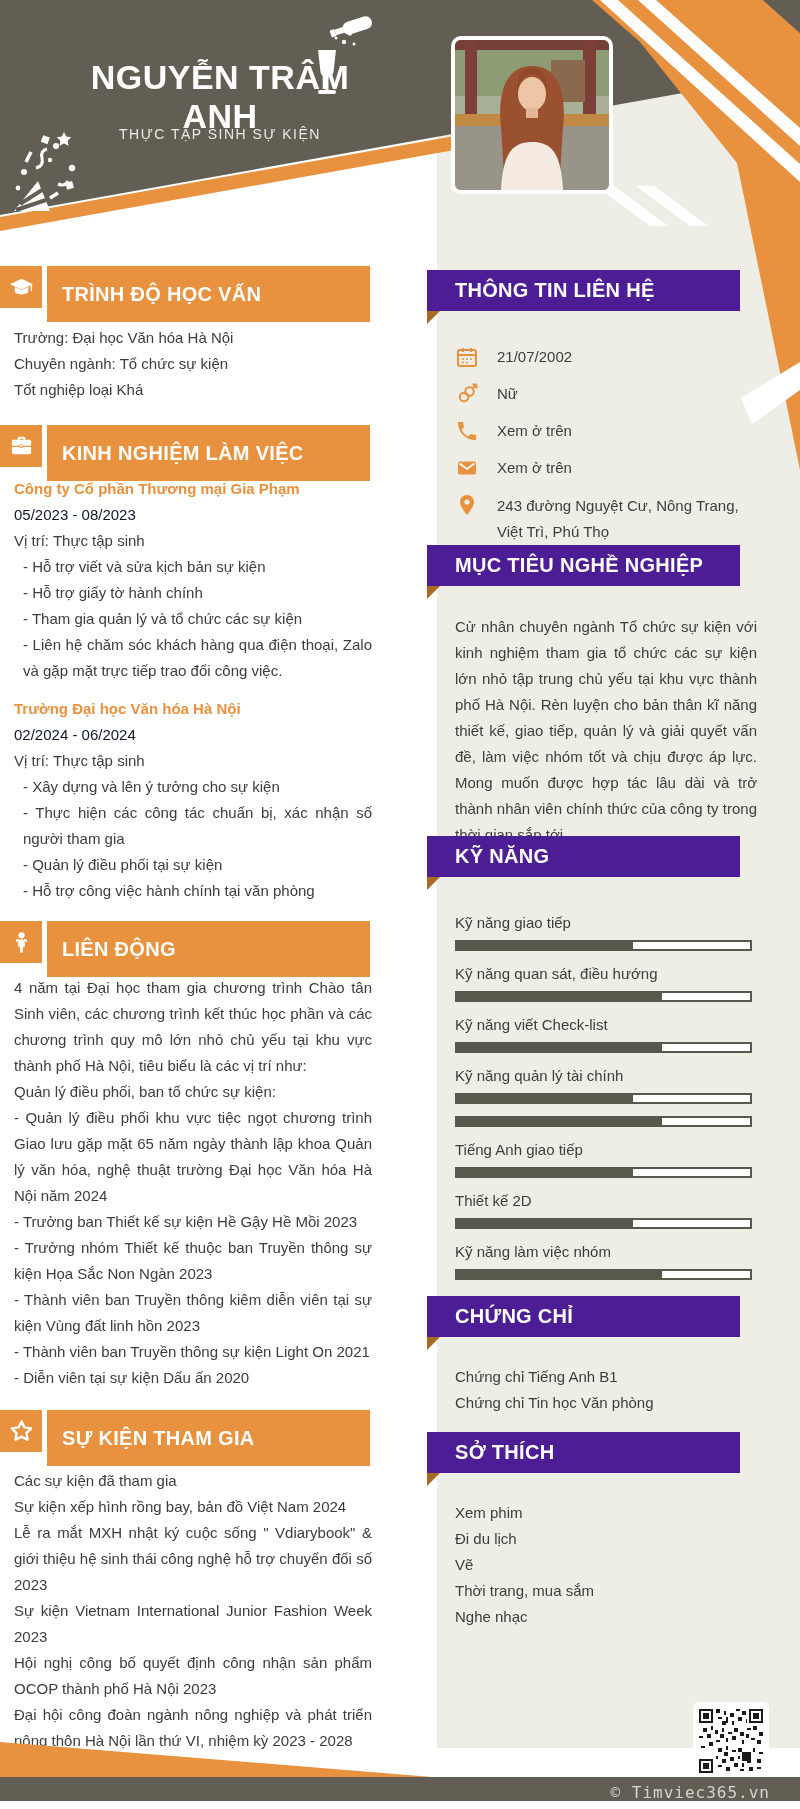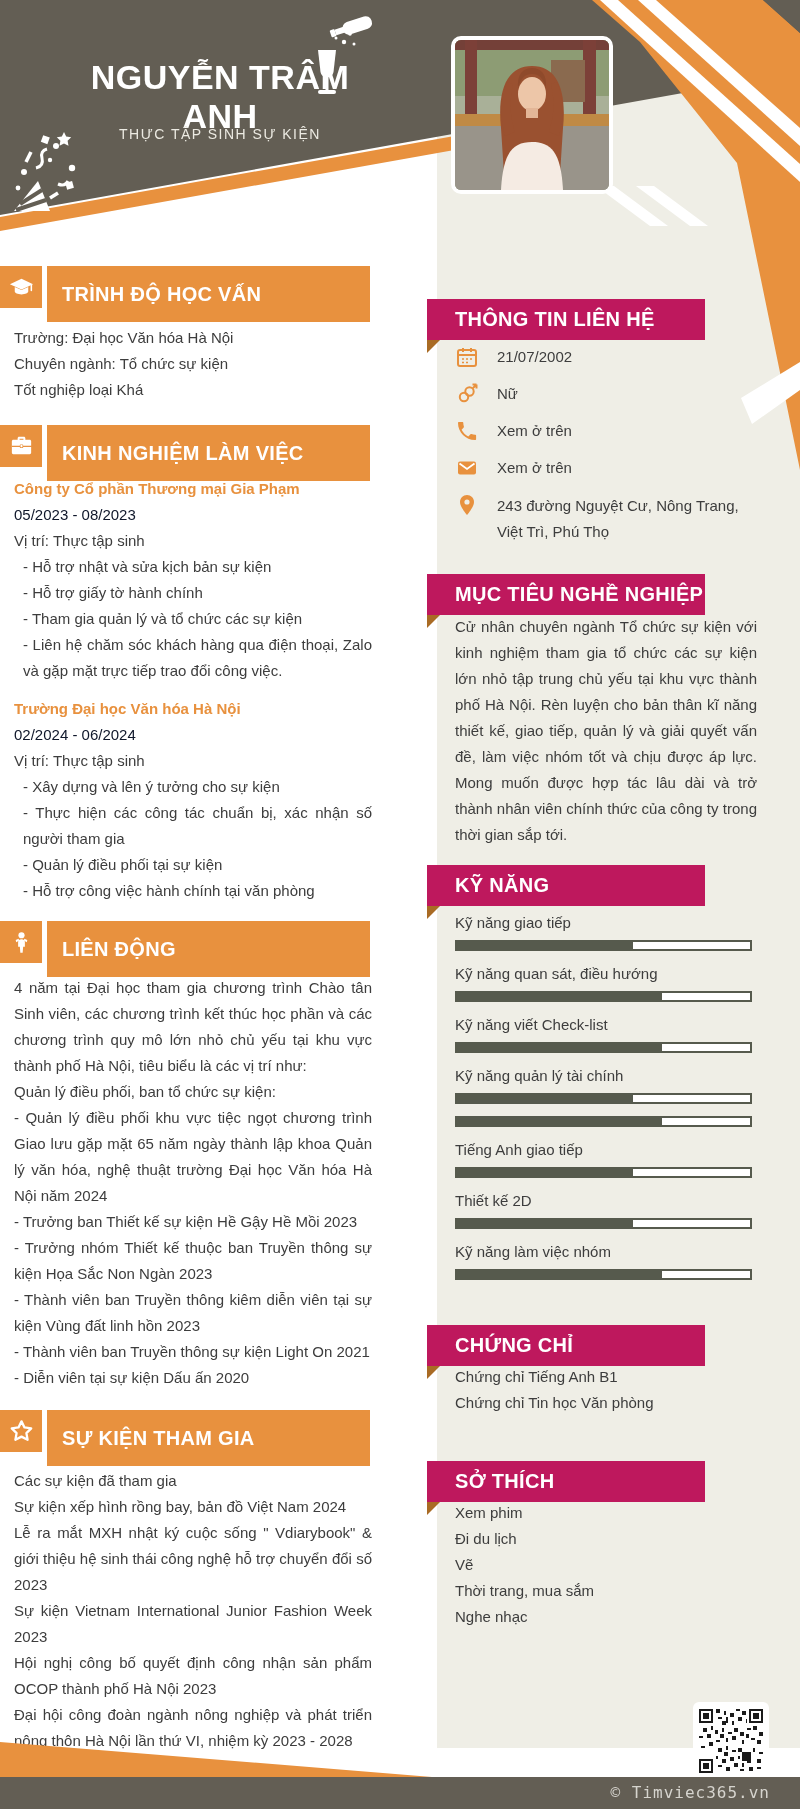--- a/index.html
+++ b/index.html
@@ -34,38 +34,38 @@
   .lbar{flex:1;background:#E8913E;display:flex;align-items:center;}
   .ltitle{color:#fff;font-weight:bold;font-size:20px;padding-left:15px;letter-spacing:.3px;}
   .lbody{position:absolute;left:14px;width:358px;font-size:15px;line-height:26px;}
   .lline{text-align:left;}
   .para{text-align:justify;}
   .bullet{padding-left:9px;text-align:justify;}
   .company{color:#E8913E;font-weight:bold;}
   .period{color:#0f172a;font-weight:normal;}
   .mt12{margin-top:12px;}
   
-  .rsec{position:absolute;left:427px;width:278px;height:41px;background:#be185d;margin-top:29px;}
+  .rsec{position:absolute;left:427px;width:313px;height:41px;background:#4c1d95;}
   .rtitle{color:#fff;font-weight:bold;font-size:20px;line-height:41px;padding-left:28px;display:block;letter-spacing:.3px;}
   .fold{position:absolute;left:0;top:41px;width:0;height:0;border-top:13px solid #A96B24;border-right:13px solid transparent;}
   .rbody{position:absolute;left:455px;width:302px;font-size:15px;line-height:26px;}
   .rpara{text-align:justify;font-size:15px;}
   .crow{display:flex;margin-bottom:13px;min-height:24px;}
   .cicon{width:24px;height:24px;margin-right:18px;flex:none;}
   .cicon svg{width:24px;height:24px;display:block;}
   .ctext{font-size:15px;line-height:24px;}
   .crow.tall .ctext{line-height:26px;}
   .skill{margin-bottom:12px;}
   .slabel{font-size:15px;line-height:22px;margin-bottom:6px;margin-top:10px;}
   .sbar{width:293px;height:7px;border:2px solid #565A4D;background:#fff;}
   .sfill{height:100%;background:#565A4D;}
   
   .wedge{position:absolute;left:0;top:1742px;width:432px;height:35px;background:#E8913E;
          clip-path:polygon(0 0,432px 35px,0 35px);}
-  .footer{position:absolute;left:0;top:1777px;width:800px;height:32px;background:#635E54;text-align:right;}
+  .footer{position:absolute;left:0;top:1777px;width:800px;height:24px;background:#635E54;text-align:right;}
   .credit{position:absolute;right:30px;top:0;line-height:32px;color:#D6D4CE;
           font-family:"DejaVu Sans Mono",monospace;font-size:16px;letter-spacing:1px;}
   .qr{position:absolute;left:693px;top:1702px;width:76px;height:78px;background:#fff;border-radius:6px;
       display:flex;align-items:center;justify-content:center;}
   .qr svg{width:64px;height:64px;}
 </style>
 </head>
 <body>
 
 <div class="page">
@@ -181,21 +181,21 @@
       </svg>
     </div>
     <div class="lbar">
         <span class="ltitle">KINH NGHIỆM LÀM VIỆC</span>
       </div>
   </div>
   <div class="lbody" style="top:476px">
     <div class="company">Công ty Cổ phần Thương mại Gia Phạm</div>
     <div class="period">05/2023 - 08/2023</div>
     <div class="lline">Vị trí: Thực tập sinh</div>
-    <div class="bullet">- Hỗ trợ nhật và sửa kịch bản sự kiện</div>
+    <div class="bullet">- Hỗ trợ viết và sửa kịch bản sự kiện</div>
     <div class="bullet">- Hỗ trợ giấy tờ hành chính</div>
     <div class="bullet">- Tham gia quản lý và tổ chức các sự kiện</div>
     <div class="bullet">- Liên hệ chăm sóc khách hàng qua điện thoại, Zalo và gặp mặt trực tiếp trao đổi công việc.</div>
     <div class="company mt12">Trường Đại học Văn hóa Hà Nội</div>
     <div class="period">02/2024 - 06/2024</div>
     <div class="lline">Vị trí: Thực tập sinh</div>
     <div class="bullet">- Xây dựng và lên ý tưởng cho sự kiện</div>
     <div class="bullet">- Thực hiện các công tác chuẩn bị, xác nhận số người tham gia</div>
     <div class="bullet">- Quản lý điều phối tại sự kiện</div>
     <div class="bullet">- Hỗ trợ công việc hành chính tại văn phòng</div>

